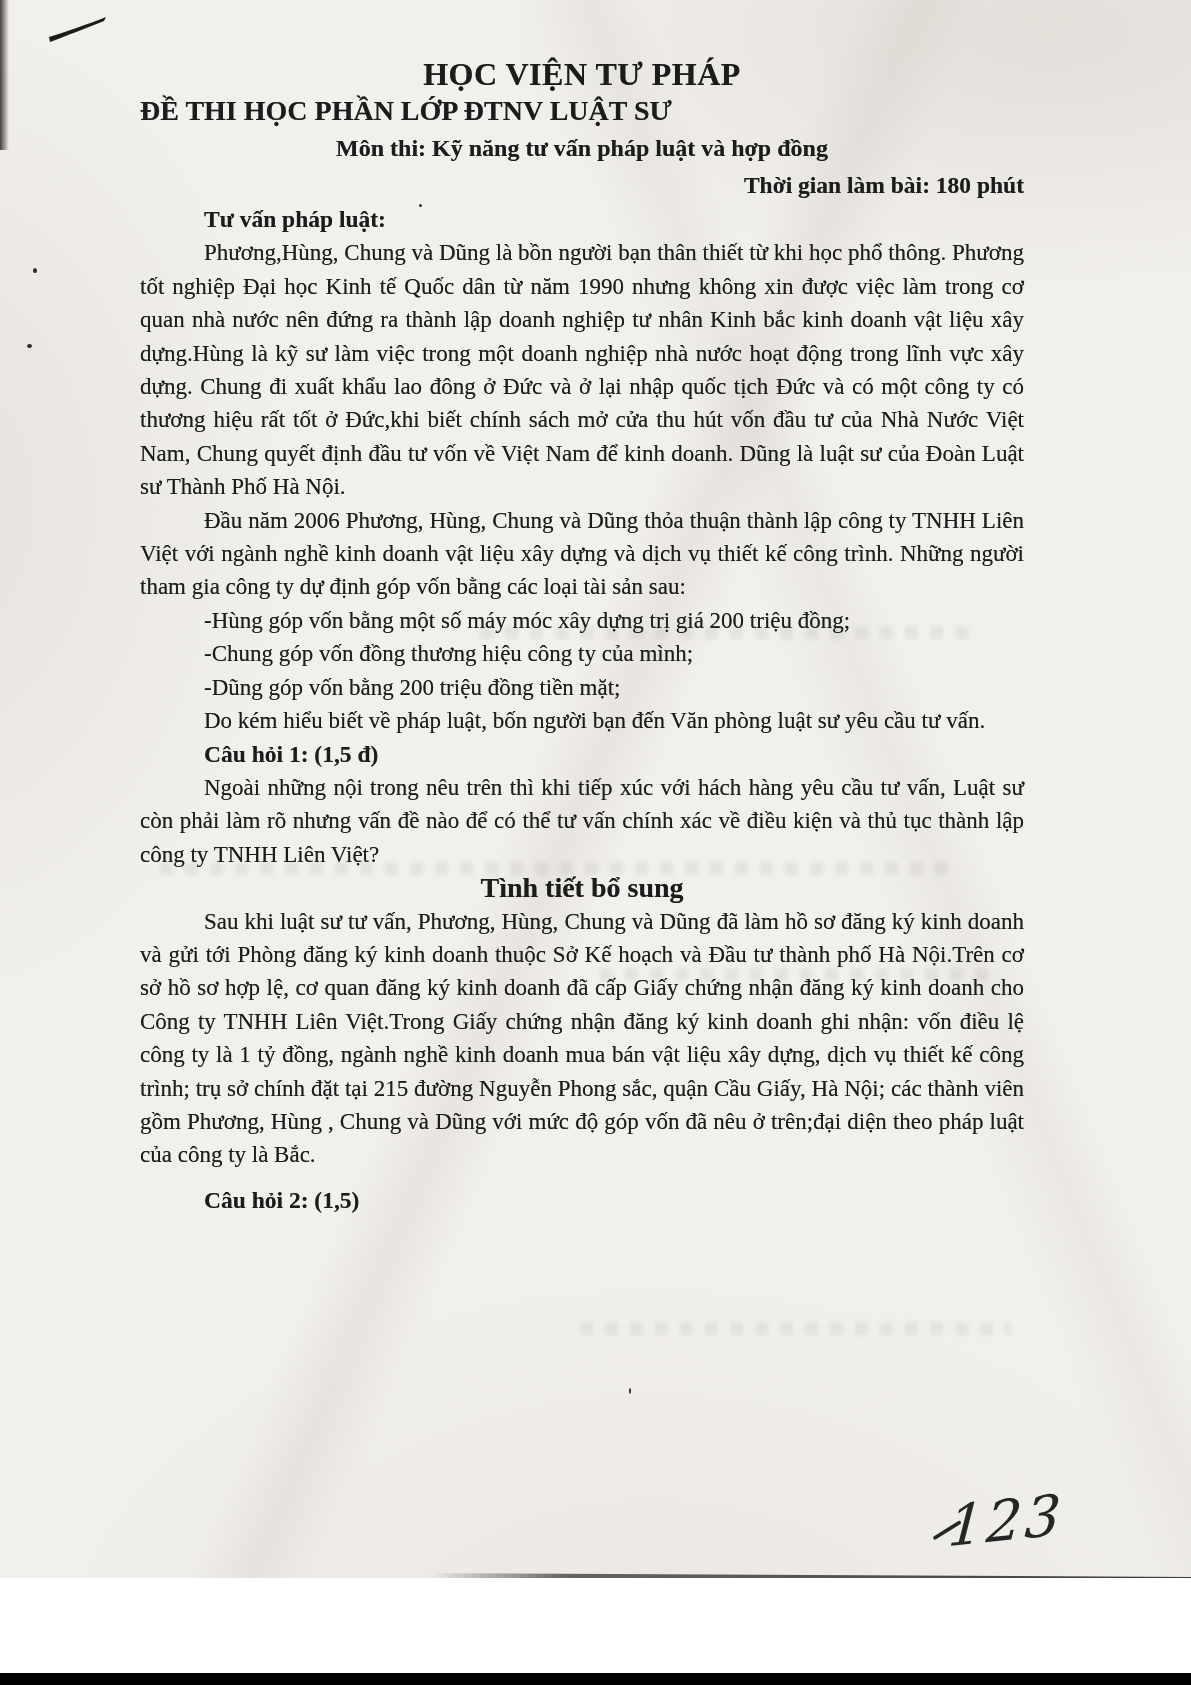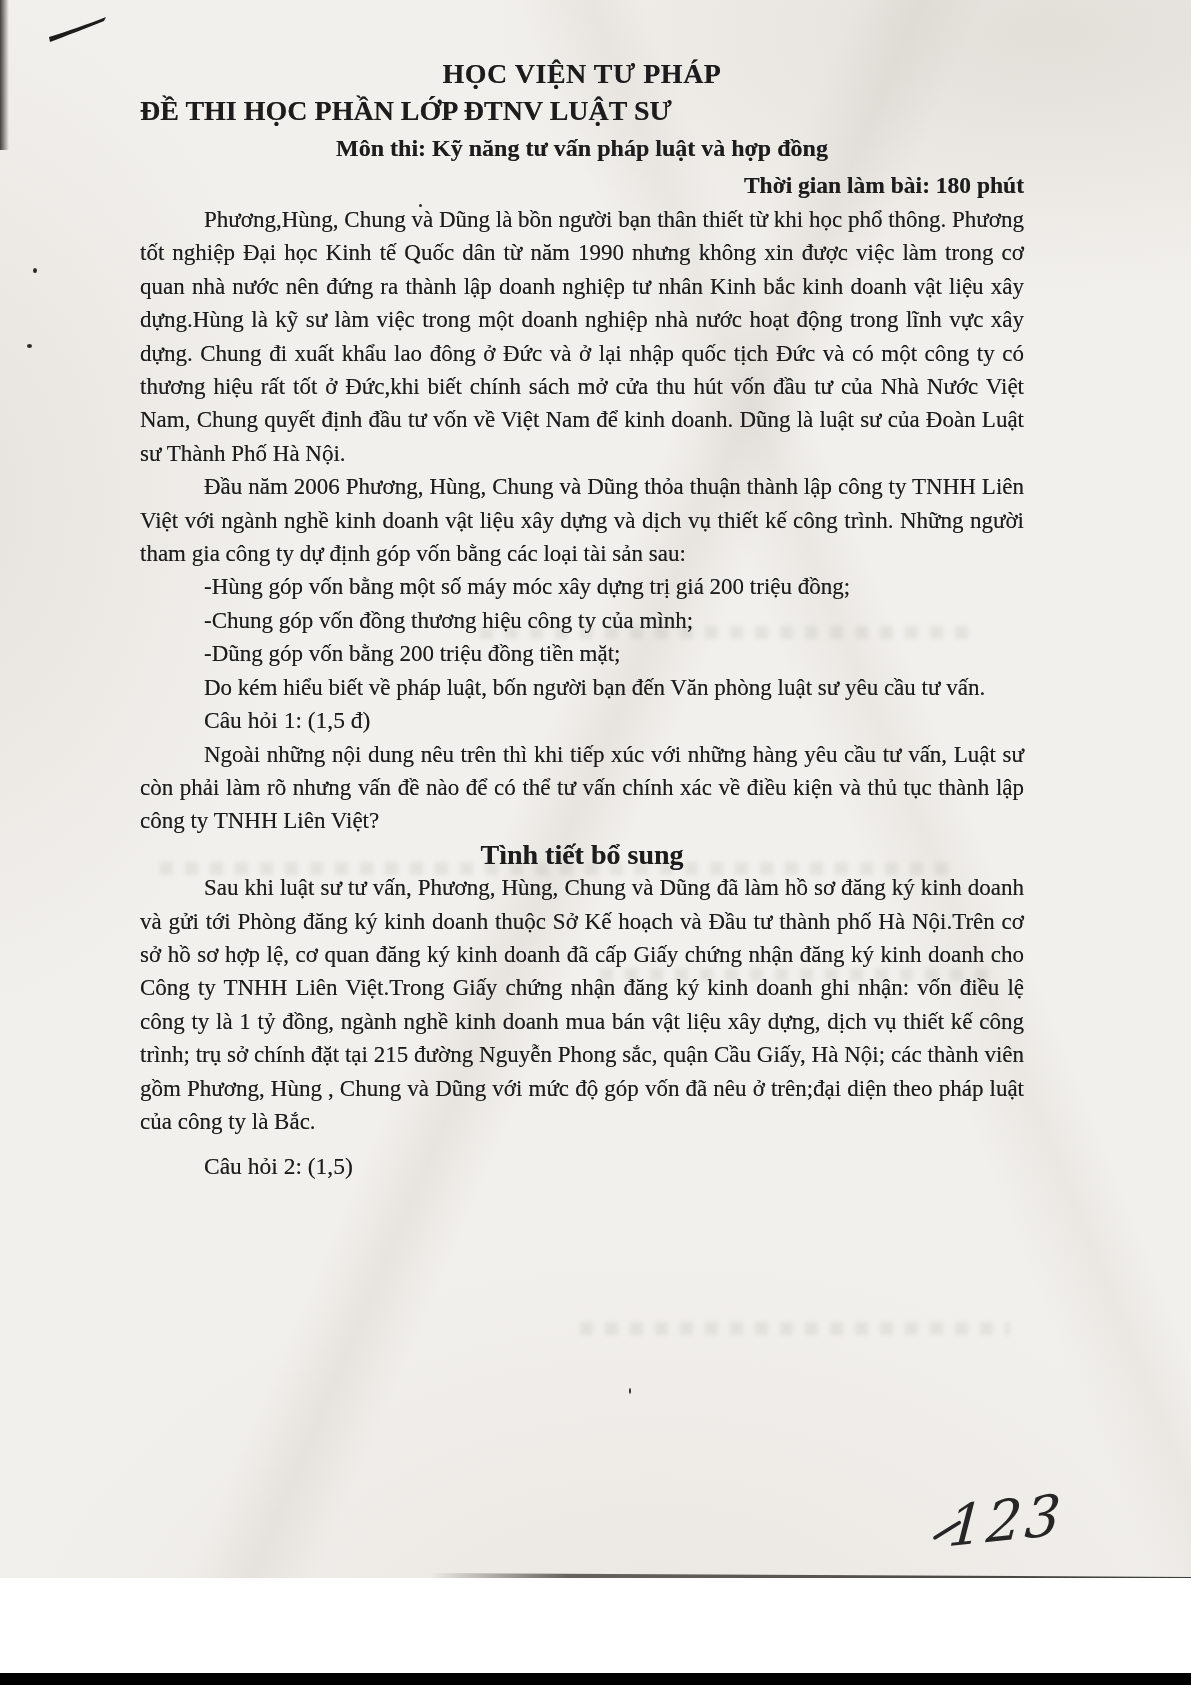--- a/index.html
+++ b/index.html
@@ -45,26 +45,26 @@
   .bleed.b3{left:600px;top:968px;width:400px;}
   .bleed.b4{left:580px;top:1322px;width:430px;}
 
   
   .content{
     position:absolute;left:140px;top:56px;width:884px;
     color:#1c1c1c;font-size:23px;line-height:33.4px;text-align:justify;
     text-shadow:0 0 .6px rgba(25,25,25,.55);
   }
   .content p{margin:0;text-indent:64px;}
-  .t1{font-size:28px;line-height:36px;font-weight:bold;text-align:center;letter-spacing:.5px;}
+  .t1{font-size:32px;line-height:36px;font-weight:bold;text-align:center;letter-spacing:.5px;}
   .t2{font-size:28px;line-height:38px;font-weight:bold;text-align:left;}
   .t3{font-size:24px;line-height:37px;font-weight:bold;text-align:center;}
   .t4{font-size:23.5px;line-height:36px;font-weight:bold;text-align:right;}
   .section-h{font-weight:bold;font-size:23.5px;margin-left:64px;line-height:33.4px;}
-  .q-h{font-weight:normal;font-size:23.5px;margin-left:64px;line-height:33.4px;}
+  .q-h{font-weight:bold;font-size:23.5px;margin-left:64px;line-height:33.4px;}
   .q-h.q2{margin-top:12px;}
   .center-h{font-weight:bold;font-size:28px;text-align:center;line-height:33.4px;}
 
   
   .handwritten{
     position:absolute;left:948px;top:1488px;
     font-family:"DejaVu Serif", serif;font-style:italic;
     font-size:56px;color:#262626;letter-spacing:3px;
     transform:rotate(-6deg) skewX(-10deg);
   }
@@ -106,32 +106,33 @@
     <div class="bleed b2"></div>
     <div class="bleed b3"></div>
     <div class="bleed b4"></div>
 
     <div class="content">
       <div class="t1">HỌC VIỆN TƯ PHÁP</div>
       <div class="t2">ĐỀ THI HỌC PHẦN LỚP ĐTNV LUẬT SƯ</div>
       <div class="t3">Môn thi: Kỹ năng tư vấn pháp luật và hợp đồng</div>
       <div class="t4">Thời gian làm bài: 180 phút</div>
 
+      <div class="section-h">Tư vấn pháp luật:</div>
 
       <p>Phương,Hùng, Chung và Dũng là bồn người bạn thân thiết từ khi học phổ thông. Phương tốt nghiệp Đại học Kinh tế Quốc dân từ năm 1990 nhưng không xin được việc làm trong cơ quan nhà nước nên đứng ra thành lập doanh nghiệp tư nhân Kinh bắc kinh doanh vật liệu xây dựng.Hùng là kỹ sư làm việc trong một doanh nghiệp nhà nước hoạt động trong lĩnh vực xây dựng. Chung đi xuất khẩu lao đông ở Đức và ở lại nhập quốc tịch Đức và có một công ty có thương hiệu rất tốt ở Đức,khi biết chính sách mở cửa thu hút vốn đầu tư của Nhà Nước Việt Nam, Chung quyết định đầu tư vốn về Việt Nam để kinh doanh. Dũng là luật sư của Đoàn Luật sư Thành Phố Hà Nội.</p>
       <p>Đầu năm 2006 Phương, Hùng, Chung và Dũng thỏa thuận thành lập công ty TNHH Liên Việt với ngành nghề kinh doanh vật liệu xây dựng và dịch vụ thiết kế công trình. Những người tham gia công ty dự định góp vốn bằng các loại tài sản sau:</p>
 
       <p>-Hùng góp vốn bằng một số máy móc xây dựng trị giá 200 triệu đồng;</p>
       <p>-Chung góp vốn đồng thương hiệu công ty của mình;</p>
       <p>-Dũng góp vốn bằng 200 triệu đồng tiền mặt;</p>
 
       <p>Do kém hiểu biết về pháp luật, bốn người bạn đến Văn phòng luật sư yêu cầu tư vấn.</p>
 
       <div class="q-h">Câu hỏi 1: (1,5 đ)</div>
-      <p>Ngoài những nội dung nêu trên thì khi tiếp xúc với những hàng yêu cầu tư vấn, Luật sư còn phải làm rõ nhưng vấn đề nào để có thể tư vấn chính xác về điều kiện và thủ tục thành lập công ty TNHH Liên Việt?</p>
+      <p>Ngoài những nội trong nêu trên thì khi tiếp xúc với hách hàng yêu cầu tư vấn, Luật sư còn phải làm rõ nhưng vấn đề nào để có thể tư vấn chính xác về điều kiện và thủ tục thành lập công ty TNHH Liên Việt?</p>
 
       <div class="center-h">Tình tiết bổ sung</div>
       <p>Sau khi luật sư tư vấn, Phương, Hùng, Chung và Dũng đã làm hồ sơ đăng ký kinh doanh và gửi tới Phòng đăng ký kinh doanh thuộc Sở Kế hoạch và Đầu tư thành phố Hà Nội.Trên cơ sở hồ sơ hợp lệ, cơ quan đăng ký kinh doanh đã cấp Giấy chứng nhận đăng ký kinh doanh cho Công ty TNHH Liên Việt.Trong Giấy chứng nhận đăng ký kinh doanh ghi nhận: vốn điều lệ công ty là 1 tỷ đồng, ngành nghề kinh doanh mua bán vật liệu xây dựng, dịch vụ thiết kế công trình; trụ sở chính đặt tại 215 đường Nguyễn Phong sắc, quận Cầu Giấy, Hà Nội; các thành viên gồm Phương, Hùng , Chung và Dũng với mức độ góp vốn đã nêu ở trên;đại diện theo pháp luật của công ty là Bắc.</p>
 
       <div class="q-h q2">Câu hỏi 2: (1,5)</div>
     </div>
 
     <div class="handwritten">123</div>
     <div class="paper-edge"></div>
   </div>

